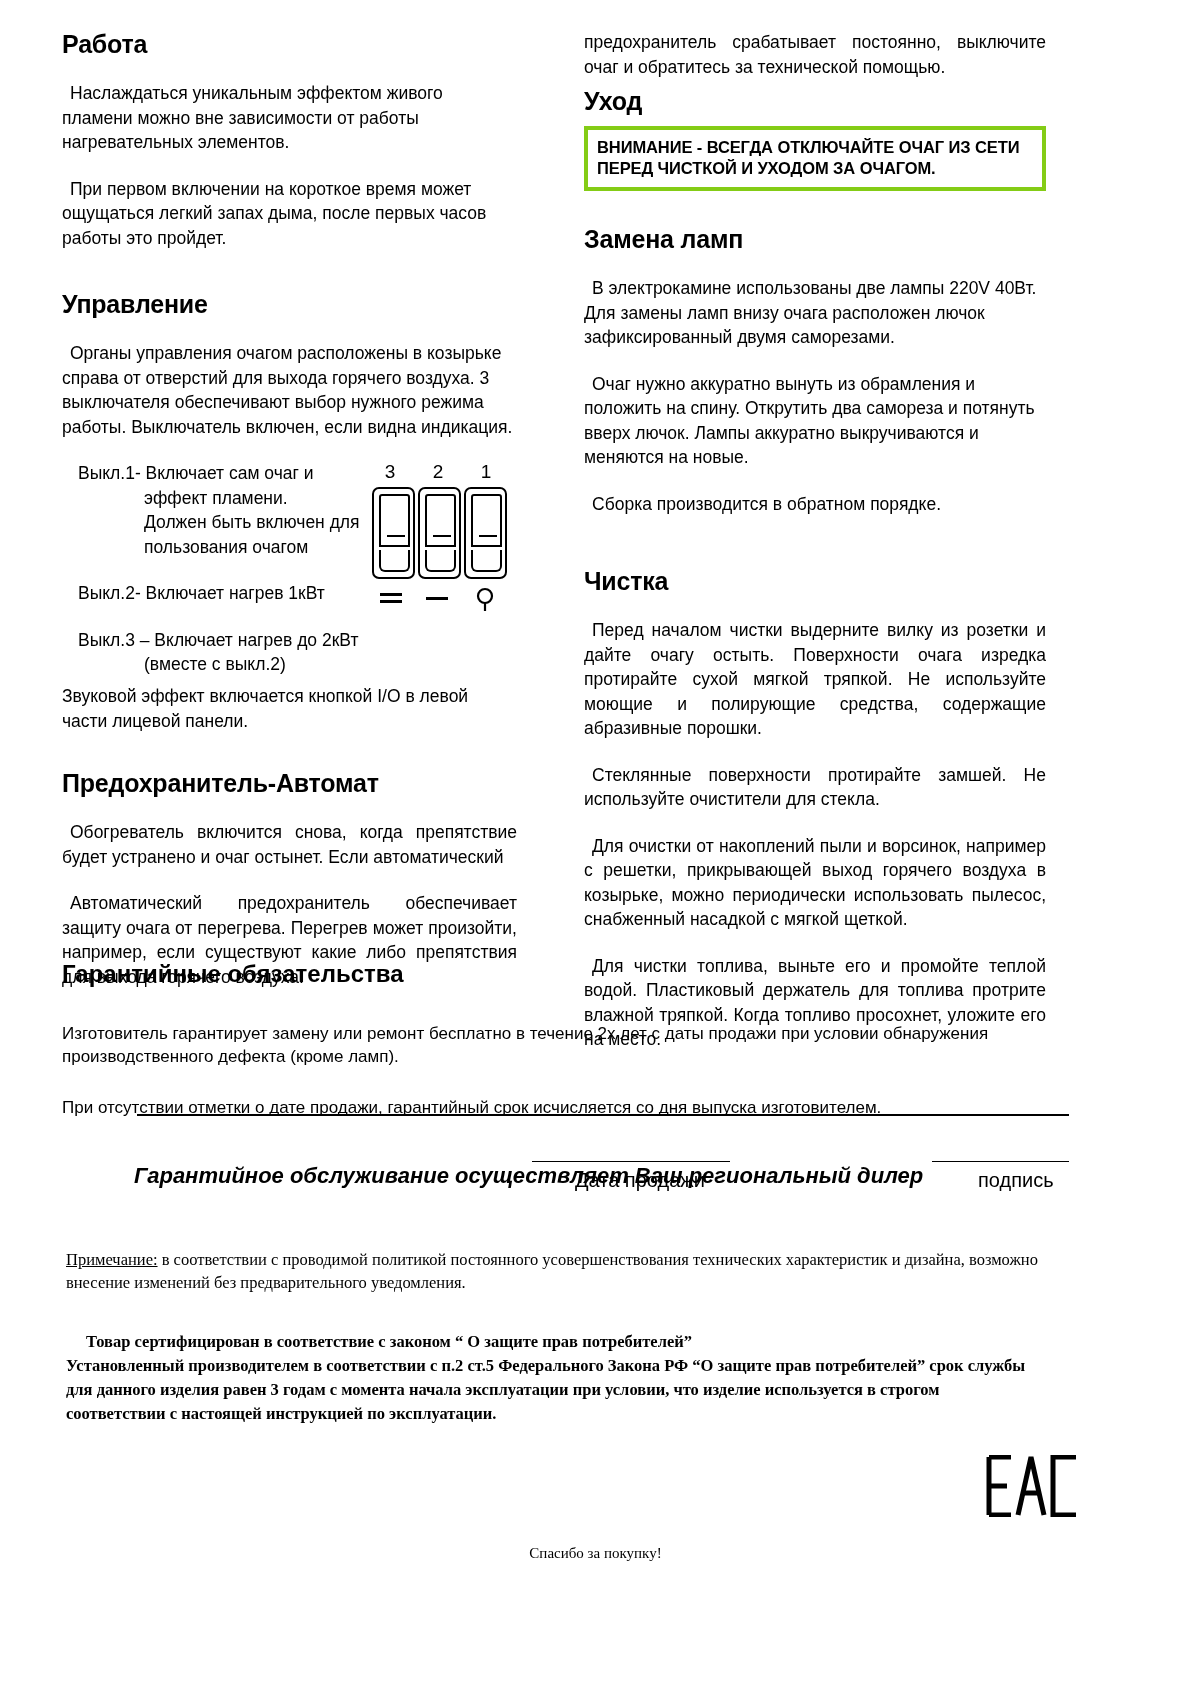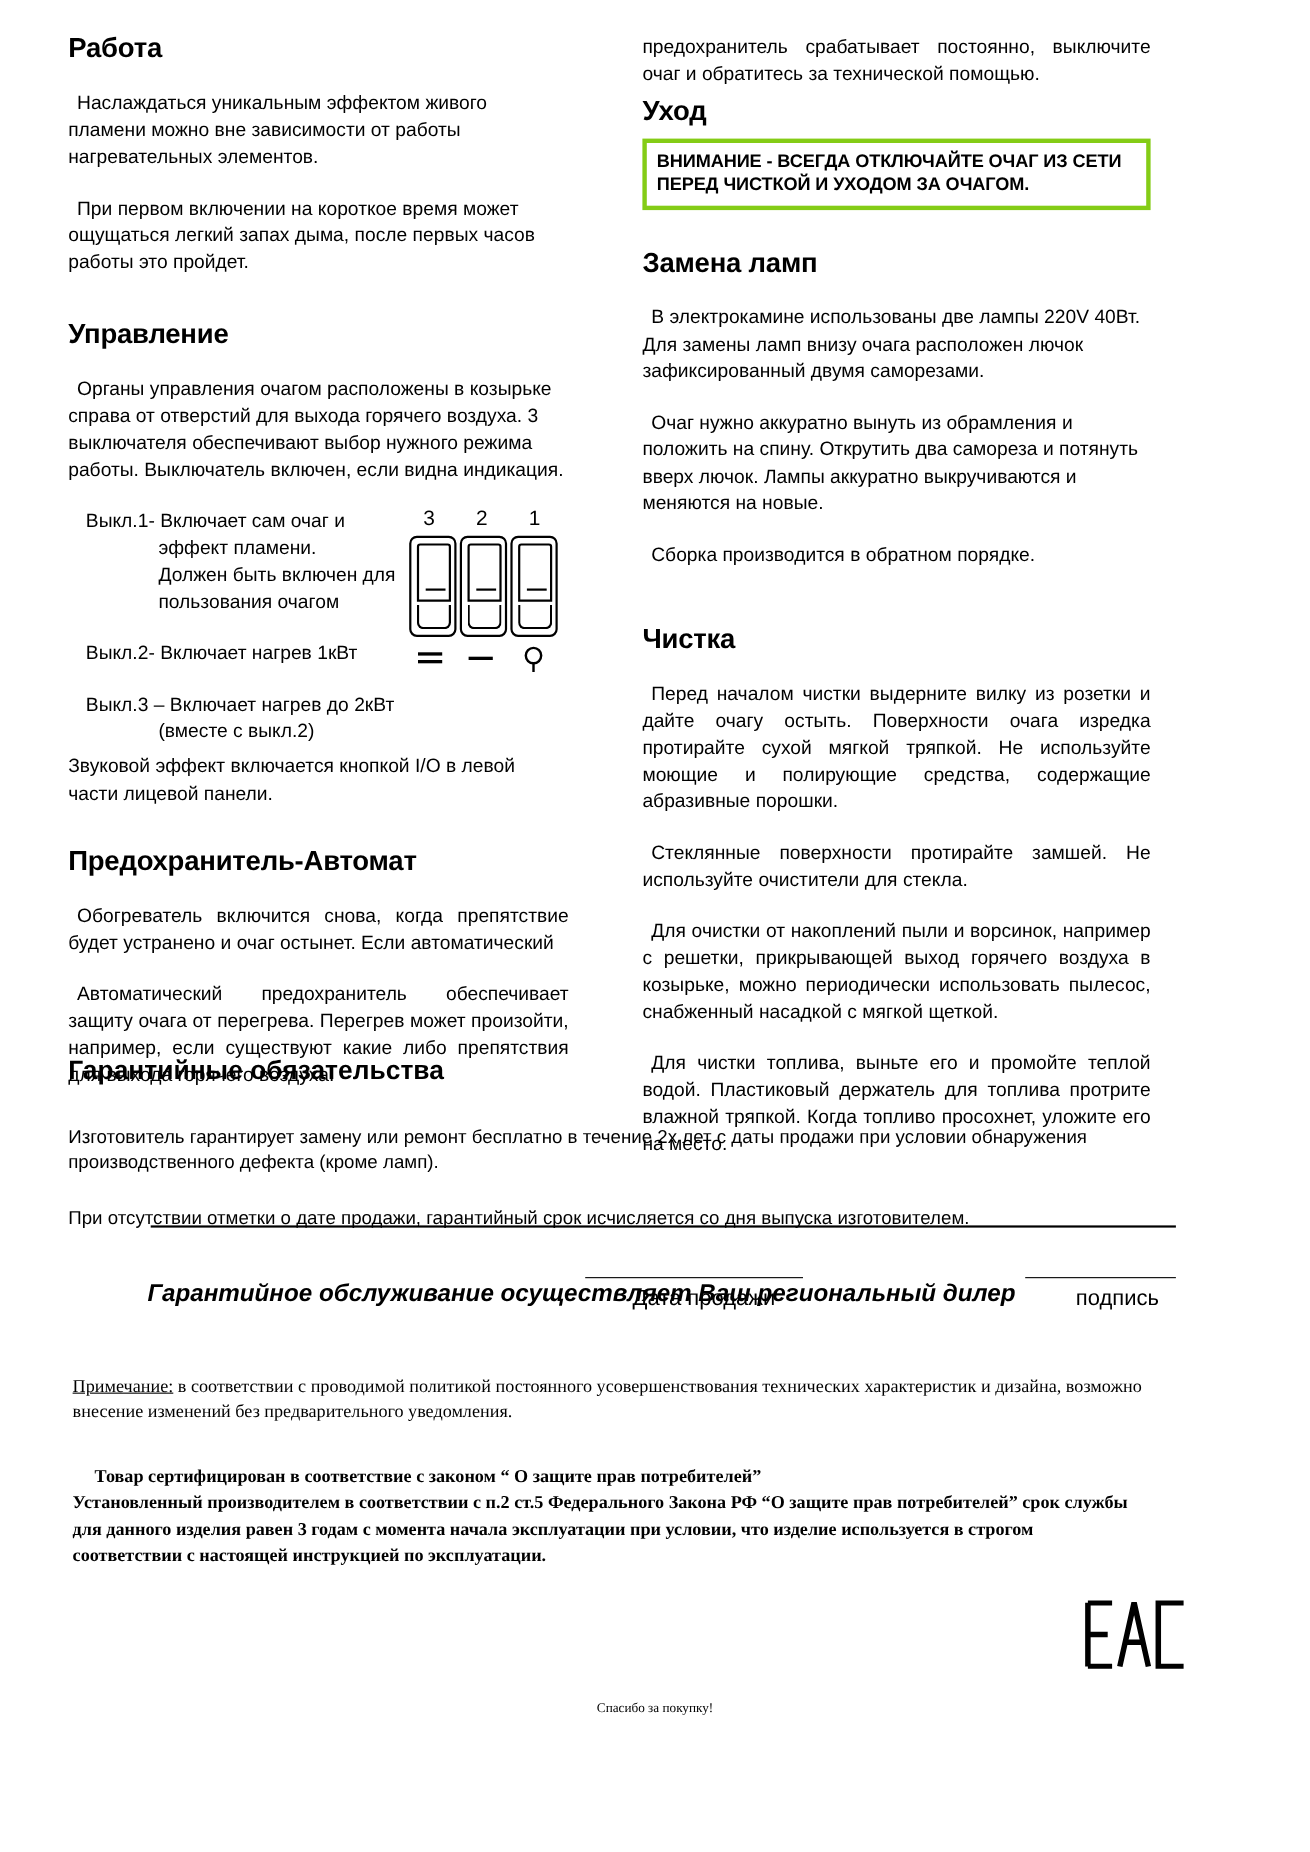--- a/index.html
+++ b/index.html
@@ -284,21 +284,21 @@
     width: 95px;
     height: 62px;
   }
   .thanks {
     position: absolute;
     left: 0;
     top: 1545px;
     width: 1191px;
     text-align: center;
     font-family: "Liberation Serif", serif;
-    font-size: 12px;
+    font-size: 15px;
   }
 </style>
 </head>
 <body>
 
 <div class="page">
 
   <div class="cols">
 
     <div class="col-left">

